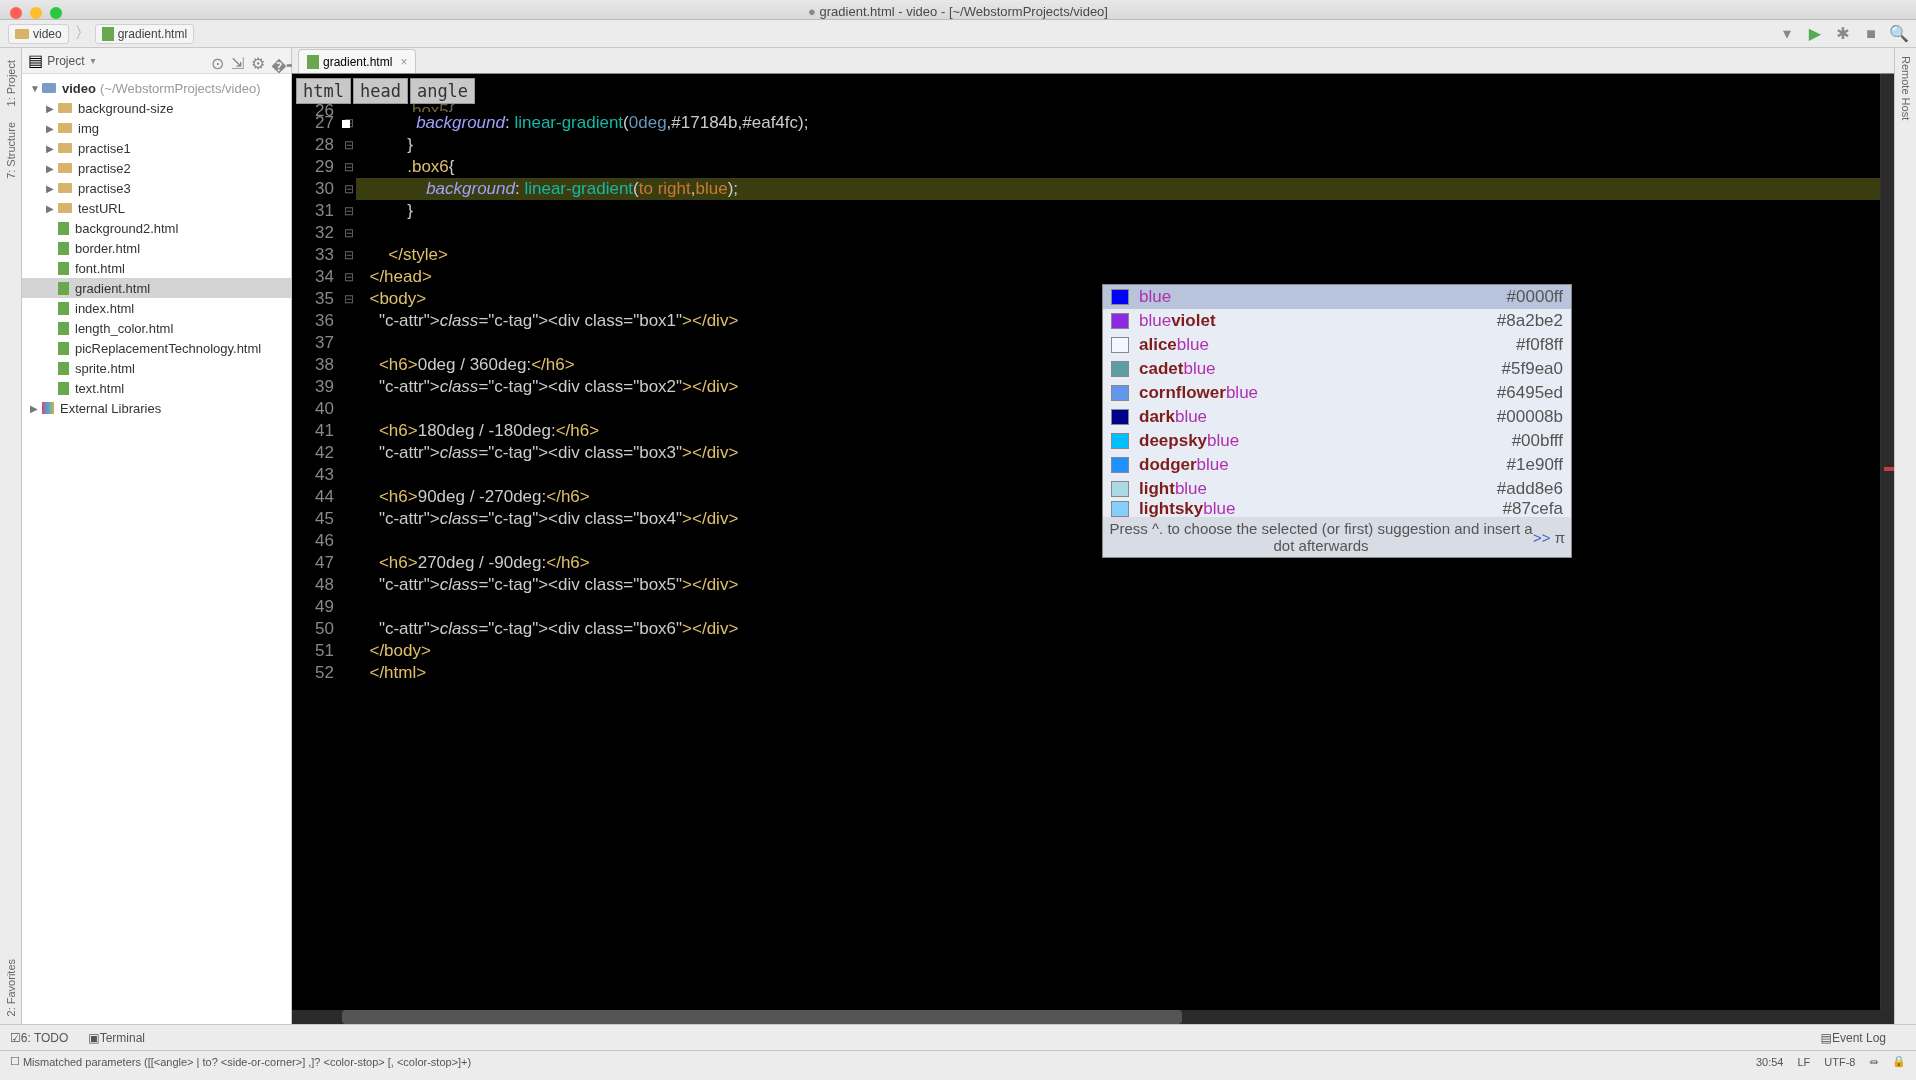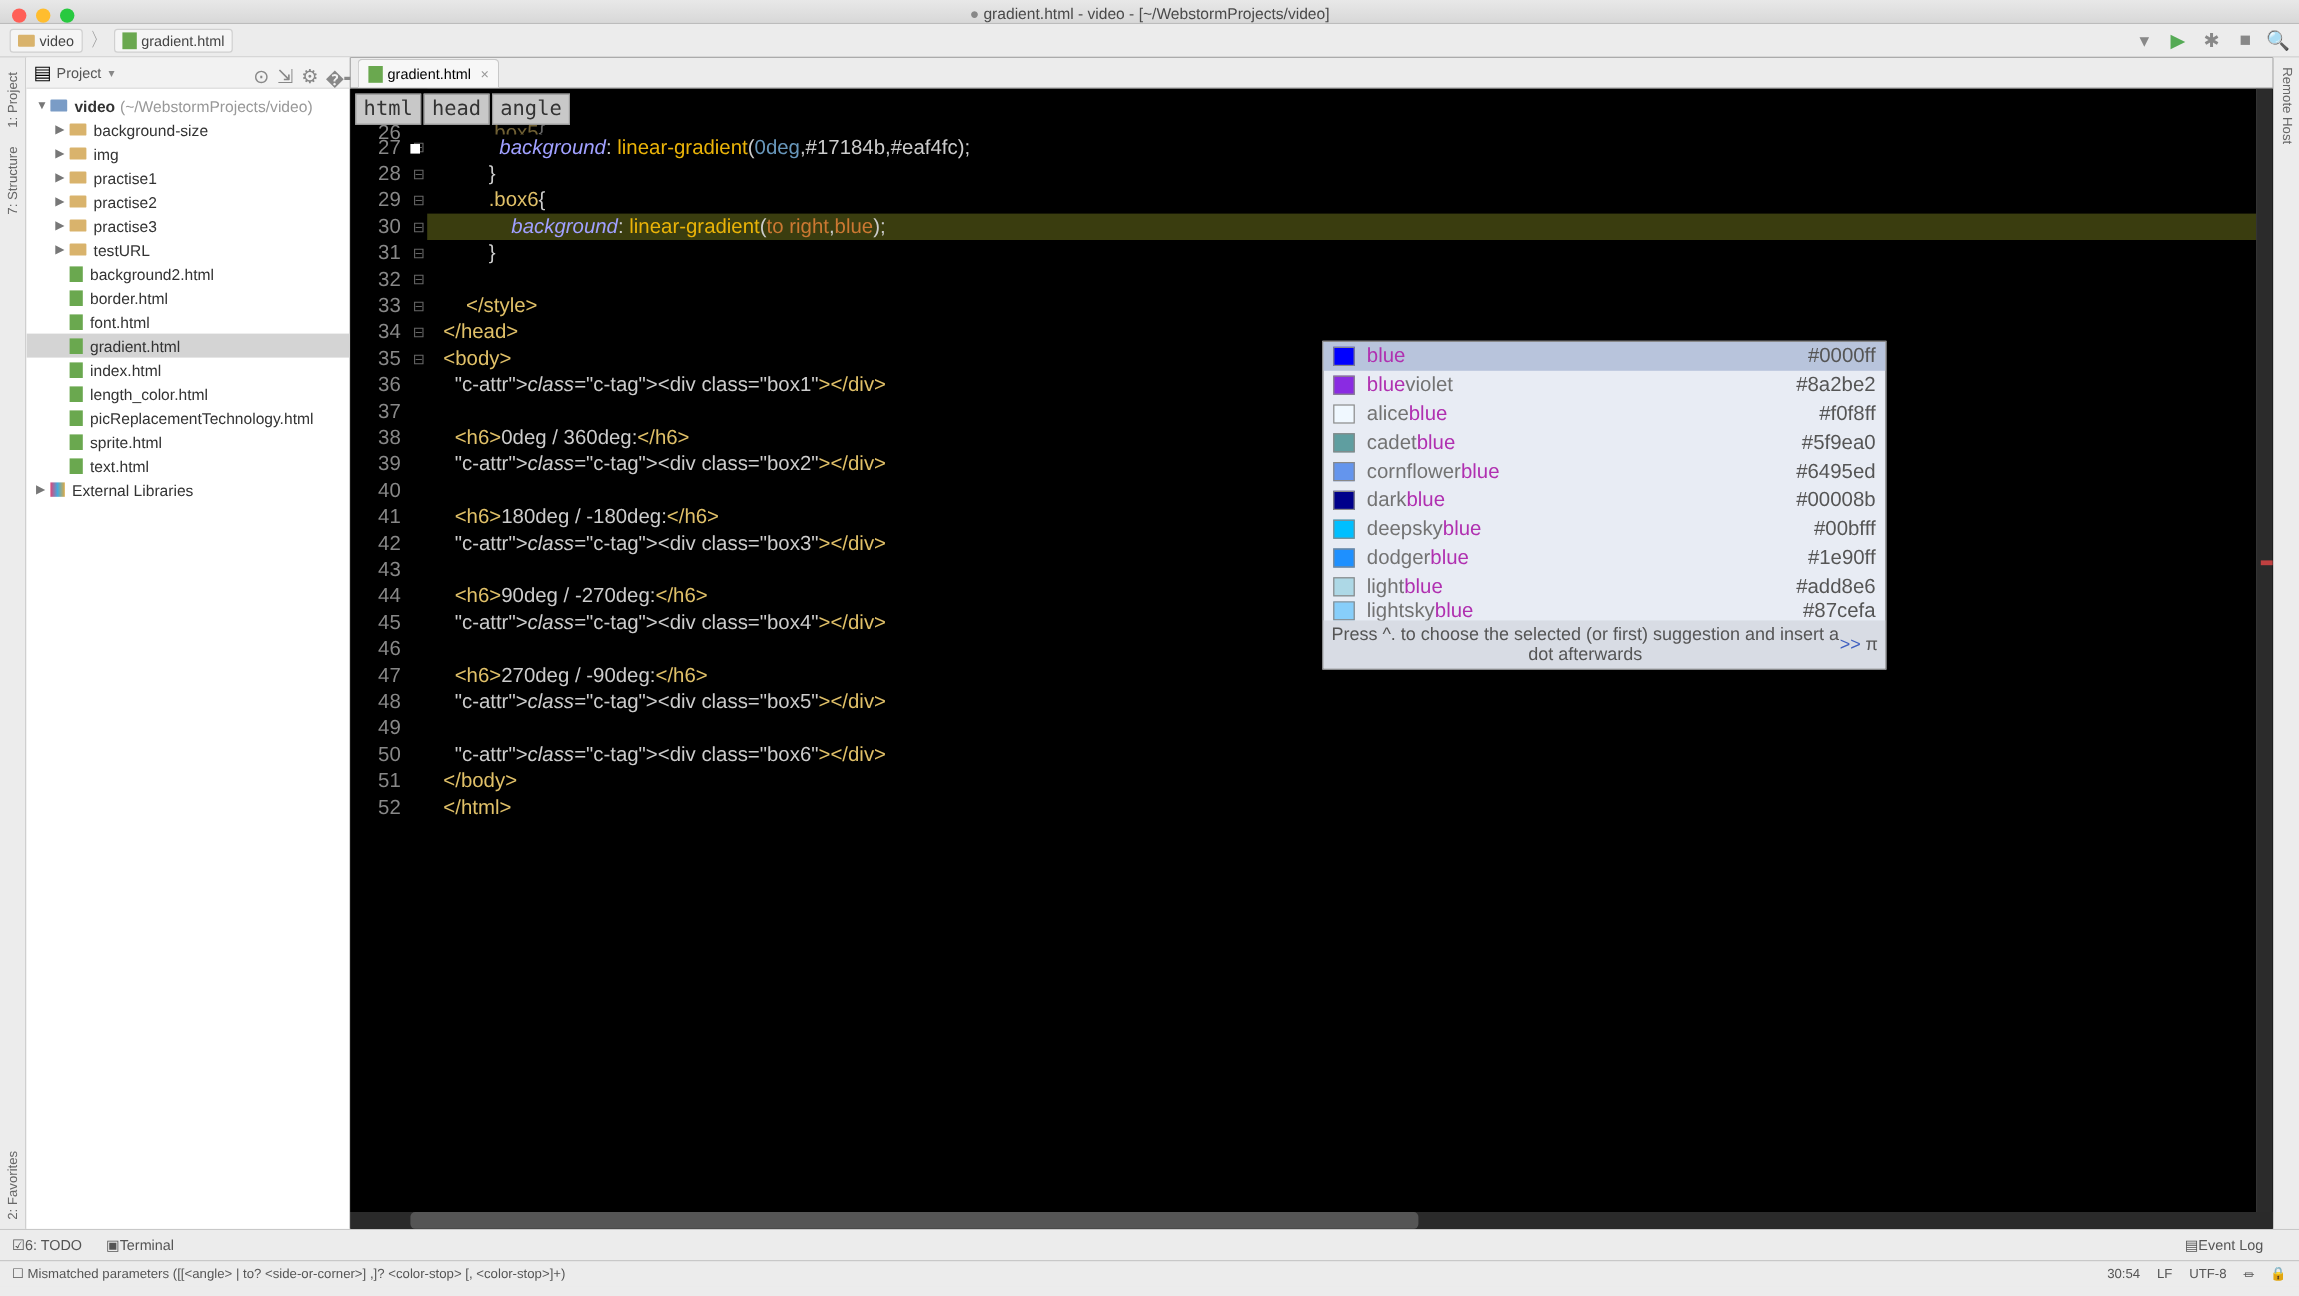--- a/index.html
+++ b/index.html
@@ -56,37 +56,37 @@
 .crumb-ov { position: absolute; left: 4px; top: 30px; display: flex; gap: 2px; z-index: 5; }
 .crumb-ov span { background: #c8c8c8; color: #333; font-family: Menlo, monospace; font-size: 17px; padding: 2px 6px; border: 1px solid #999; }
 
 .editor-body { flex: 1; display: flex; background: #000; overflow: hidden; position: relative; }
 .gutter { width: 50px; background: #000; color: #888; font-family: Menlo, monospace; font-size: 17px; text-align: right; padding-right: 8px; padding-top: 26px; line-height: 22px; }
 .fold-col { width: 14px; background: #000; color: #666; font-family: Menlo, monospace; font-size: 12px; padding-top: 26px; line-height: 22px; text-align: center; }
 .code { flex: 1; font-family: Menlo, monospace; font-size: 17px; line-height: 22px; color: #ccc; padding-top: 26px; white-space: pre; position: relative; }
 .line { height: 22px; padding-left: 4px; }
 .line.hl { background: #3a3d0f; }
 .c-tag { color: #e0c068; }
-.c-func { color: #eab308; }
+.c-func { color: #14b8a6; }
 .c-prop { color: #a0a0ff; font-style: italic; }
 .c-sel { color: #e0c068; }
 .c-key { color: #cc7832; }
 .c-num { color: #6897bb; }
 .c-hex { color: #ccc; }
 
 .gut-mark { display:inline-block; width:8px; height:8px; background:#fff; margin-left:-18px; vertical-align:middle; }
 
 
 .ac { position: absolute; left: 810px; top: 210px; width: 470px; background: #e8ecf4; border: 1px solid #888; font-family: Menlo, monospace; font-size: 17px; z-index: 20; box-shadow: 3px 3px 10px rgba(0,0,0,0.4); }
 .ac-row { display: flex; align-items: center; height: 24px; padding: 0 8px; }
 .ac-row.sel { background: #b8c4dc; }
 .ac-sw { width: 18px; height: 16px; margin-right: 10px; border: 1px solid #888; }
 .ac-name { flex: 1; }
 .ac-name .m { color: #b030b0; }
-.ac-name .p { color: #737373; }
+.ac-name .p { color: #7f1d1d; font-weight: bold; }
 .ac-val { color: #555; }
 .ac-row.cut { height: 16px; overflow: hidden; }
 .ac-foot { background: #d8dce4; font-size: 15px; font-family: -apple-system, Arial; padding: 3px 6px; color: #555; display: flex; align-items: center; text-align: center; }
 .ac-foot .lk { margin-left: auto; color: #4060c0; }
 .ac-foot .pi { margin-left: 4px; }
 
 
 .right-strip { width: 22px; background: #ececec; border-left: 1px solid #c8c8c8; }
 .right-strip .lbl { writing-mode: vertical-rl; font-size: 11px; color: #666; margin: 8px auto; }
 

